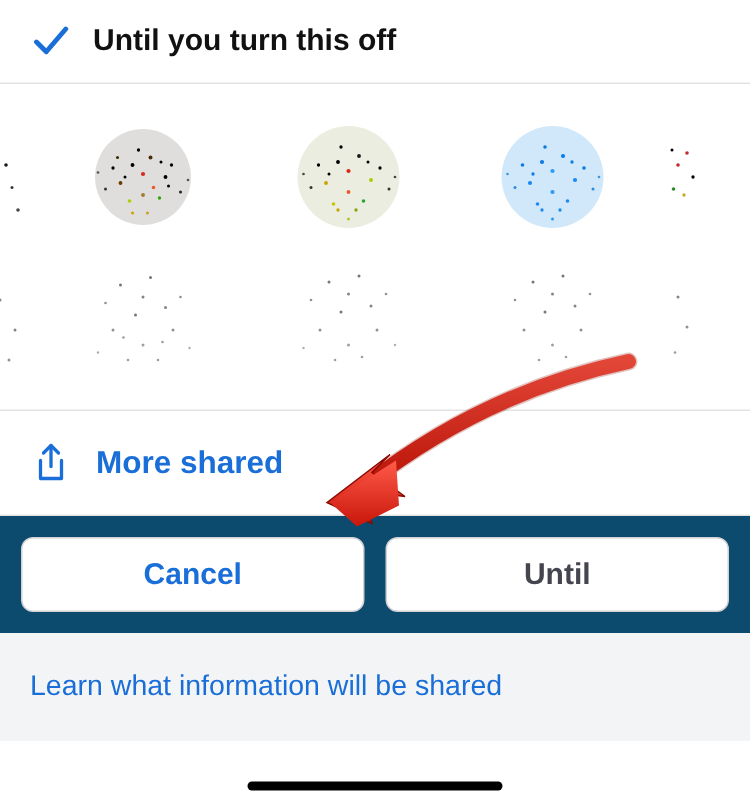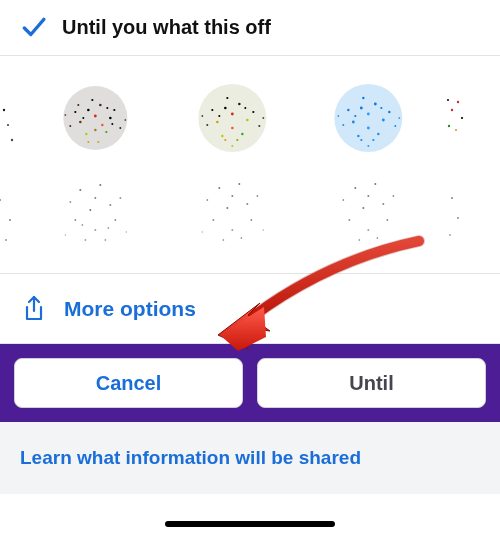--- a/index.html
+++ b/index.html
@@ -44,21 +44,21 @@
     border-bottom: 1px solid #e3e3e3;
   }
   .share-icon { width: 30px; display: flex; align-items: center; }
   .more-label { font-size: 21px; font-weight: 600; color: #1a6ed8; margin-left: 12px; }
 
   .buttons-row {
     display: flex;
     gap: 14px;
     padding: 14px 14px 14px 14px;
     height: 78px;
-    background: #4c1d95;
+    background: #0c4a6e;
   }
   .btn {
     flex: 1;
     border: 1px solid #d0d0d5;
     background: #fff;
     border-radius: 8px;
     font-size: 20px;
     font-weight: 600;
     display: flex;
     align-items: center;
@@ -68,21 +68,21 @@
   .btn-cancel { color: #1a6ed8; }
   .btn-share  { color: #454550; }
 
   .learn-row {
     height: 72px;
     background: #f3f4f6;
     display: flex;
     align-items: center;
     padding: 0 20px;
   }
-  .learn-link { color: #1a6ed8; font-size: 19px; font-weight: 700; }
+  .learn-link { color: #1a6ed8; font-size: 19px; font-weight: 400; }
 
   .home-bar {
     position: absolute;
     bottom: 10px;
     left: 50%;
     transform: translateX(-50%);
     width: 170px;
     height: 6px;
     background: #000;
     border-radius: 3px;
@@ -99,21 +99,21 @@
 <body>
 
 <div class="container">
 
   <div class="row-option">
     <span class="checkmark">
       <svg viewBox="0 0 24 24" width="26" height="26">
           <path d="M4 12 L10 18 L22 4" stroke="#1a6ed8" stroke-width="3" fill="none" stroke-linecap="round" stroke-linejoin="round"></path>
         </svg>
     </span>
-    <span class="option-label">Until you what this off</span>
+    <span class="option-label">Until you turn this off</span>
   </div>
 
   <div class="thumbs">
     <div class="thumb left-edge">
       <svg viewBox="0 0 60 190" preserveAspectRatio="xMaxYMid slice">
         <g opacity="0.9">
           <circle cx="30" cy="55" r="1.2" fill="#000"></circle>
             <circle cx="44" cy="40" r="1.2" fill="#000"></circle>
             <circle cx="52" cy="70" r="1.2" fill="#333"></circle>
             <circle cx="48" cy="55" r="1" fill="#222"></circle>
@@ -281,21 +281,21 @@
   </div>
 
   <div class="more-row">
     <span class="share-icon">
       <svg viewBox="0 0 24 28" width="24" height="28">
         <path d="M12 2 L12 16" stroke="#1a6ed8" stroke-width="2.2" fill="none" stroke-linecap="round"></path>
         <path d="M7 7 L12 2 L17 7" stroke="#1a6ed8" stroke-width="2.2" fill="none" stroke-linecap="round" stroke-linejoin="round"></path>
         <path d="M5 12 L5 24 L19 24 L19 12" stroke="#1a6ed8" stroke-width="2.2" fill="none" stroke-linecap="round" stroke-linejoin="round"></path>
       </svg>
     </span>
-    <span class="more-label">More options</span>
+    <span class="more-label">More shared</span>
   </div>
 
   <div class="buttons-row">
     <button class="btn btn-cancel">
       <span>Cancel</span>
     </button>
     <button class="btn btn-share">
       <span>Until</span>
     </button>
   </div>

